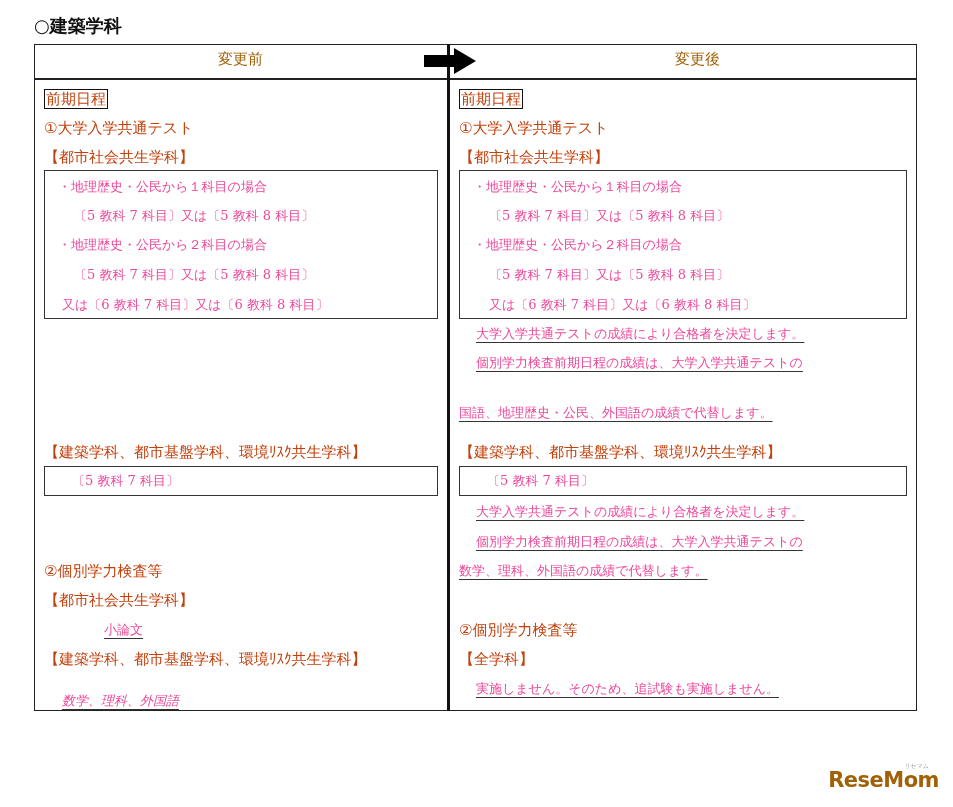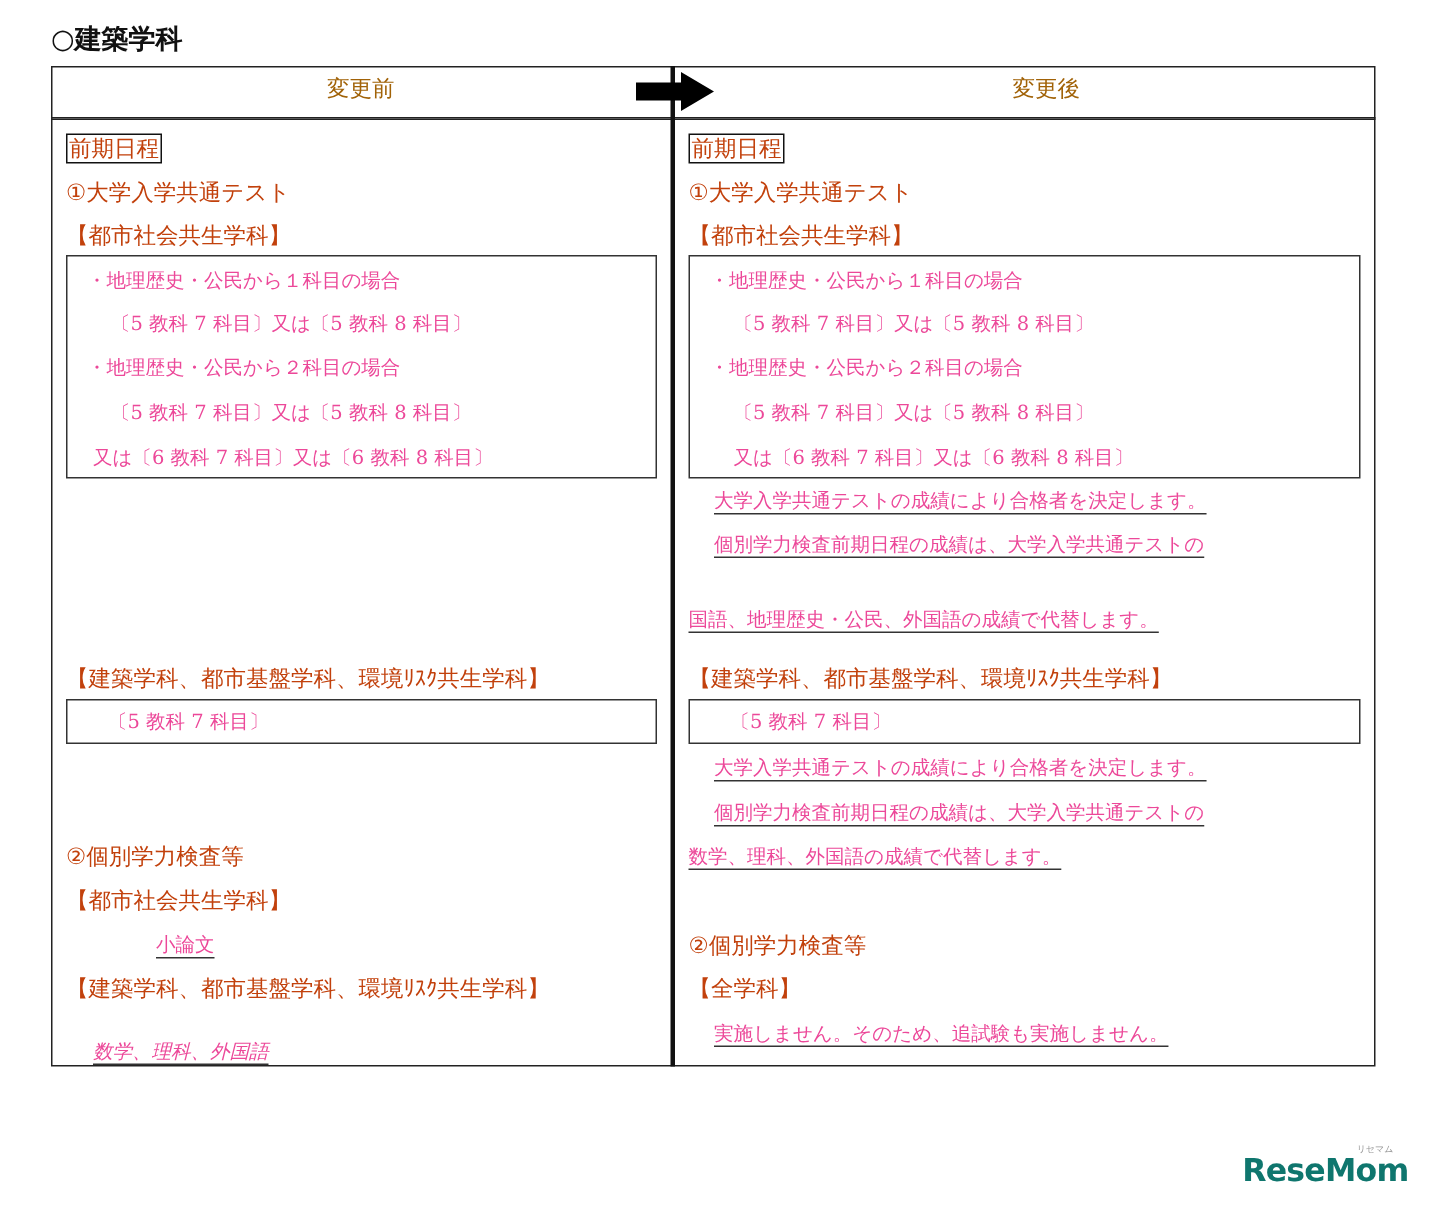--- a/index.html
+++ b/index.html
@@ -12,21 +12,21 @@
   .hdr-bottom { left:34px; top:78px; width:883px; height:0; border-top:1px solid #222; border-bottom:1px solid #222; height:2px; box-sizing:border-box; }
   .divider { left:447px; top:44px; width:3px; height:667px; background:#111; }
   .hdr { top:50px; font-size:15px; color:#a16207; text-align:center; }
   .arrow { left:424px; top:48px; width:52px; height:26px; }
   .bold { font-family:"DejaVu Sans","Liberation Sans",sans-serif; font-weight:normal; color:#c2410c; font-size:15px; white-space:nowrap; }
   .txt { font-size:13px; color:#ec4899; white-space:nowrap; }
   .boxed-label { border:1px solid #111; padding:0 1px; }
   .frame { border:1px solid #333; box-sizing:border-box; }
   .ul { text-decoration:underline; text-underline-offset:4px; text-decoration-color:#333; }
   .logo { right:14px; top:768px; font-family:"DejaVu Sans","Liberation Sans",sans-serif; font-weight:bold;
-          font-size:21px; color:#0f766e; letter-spacing:-0.5px; }
+          font-size:21px; color:#a16207; letter-spacing:-0.5px; }
   .logo-sub { right:24px; top:762px; font-size:6px; color:#999; font-family:"DejaVu Sans",sans-serif; }
 </style>
 </head>
 <body>
 
 <div class="abs title">○建築学科</div>
 
 <div class="abs table"></div>
 <div class="abs hdr-bottom"></div>
 <div class="abs divider"></div>

